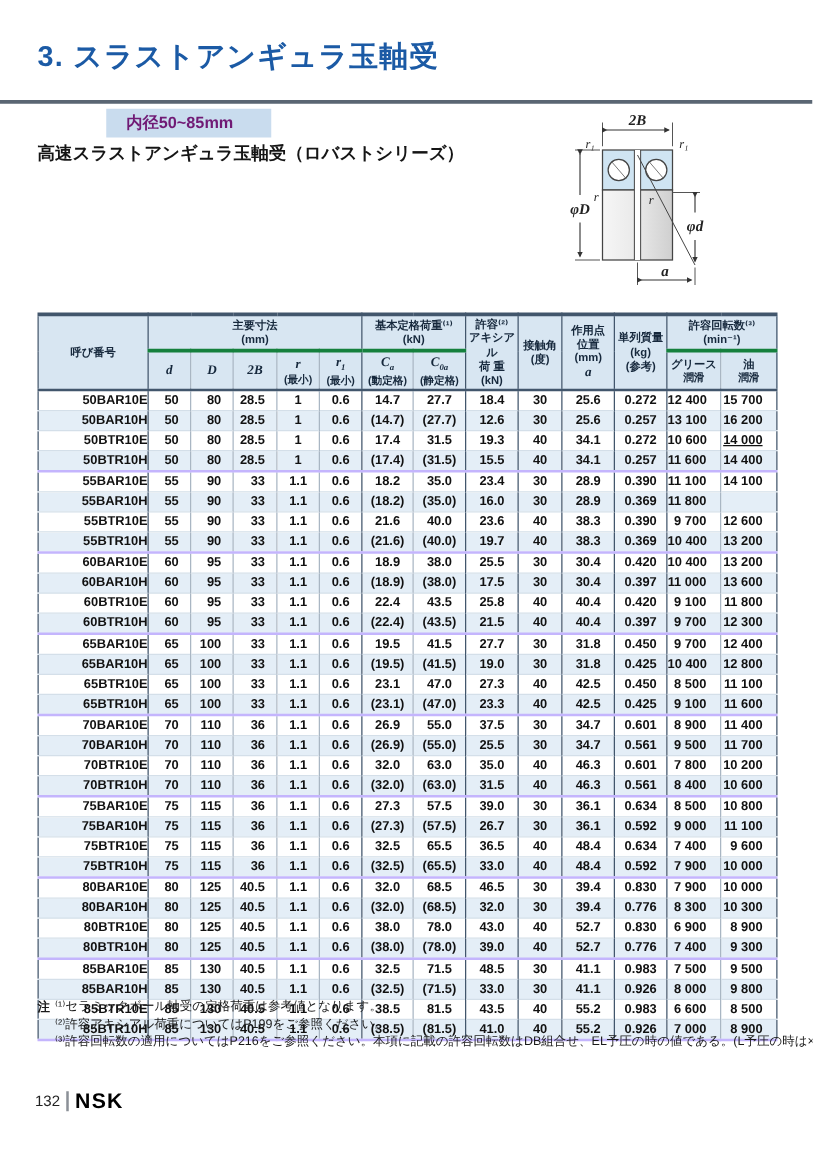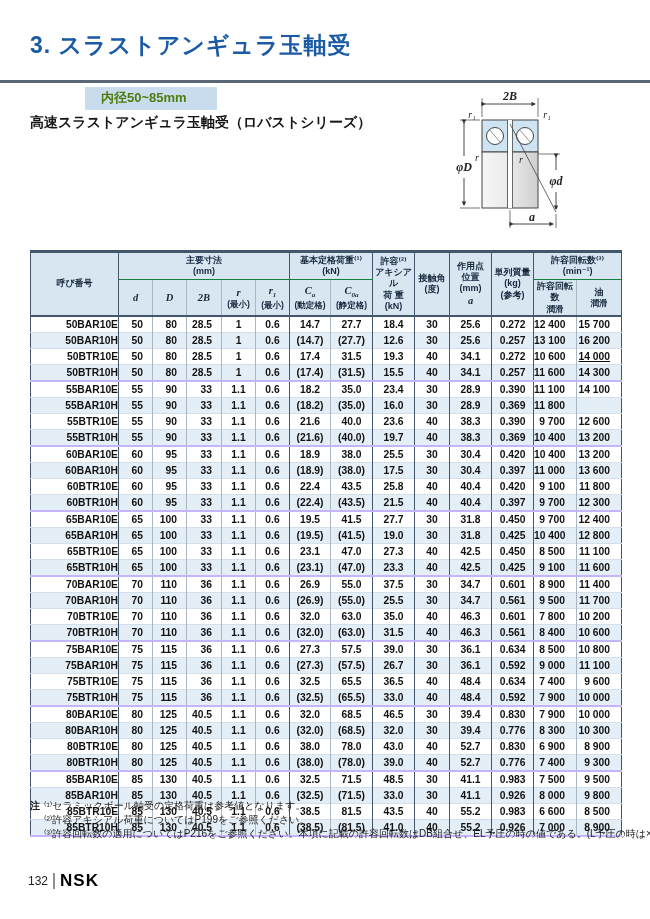--- a/index.html
+++ b/index.html
@@ -3,40 +3,40 @@
 <meta charset="utf-8">
 <style>
   *{margin:0;padding:0;box-sizing:border-box}
   html,body{width:650px;height:919px}
   body{position:relative;background:#fff;color:#111;
        font-family:"Liberation Sans","DejaVu Sans",sans-serif;overflow:hidden}
 
   .title{position:absolute;left:30px;top:30px;font-size:23px;font-weight:bold;
          color:#1b5aa5;letter-spacing:1px;white-space:nowrap}
   .rule{position:absolute;left:0;top:80px;width:650px;height:3px;background:#5a6673}
-  .size-badge{position:absolute;left:85px;top:87px;background:#c9dcee;color:#4d7c0f;
+  .size-badge{position:absolute;left:85px;top:87px;background:#c9dcee;color:#701a75;
               font-weight:bold;font-size:13px;padding:2px 30px 3px 16px;white-space:nowrap}
   .subtitle{position:absolute;left:30px;top:114px;font-size:14px;font-weight:bold;
             color:#151515;white-space:nowrap}
 
   .diagram{position:absolute;left:452px;top:84px;width:192px;height:154px}
   .diagram text{font-family:"Liberation Serif","DejaVu Serif",serif;font-style:italic;
                 fill:#222;font-size:10px}
   .diagram .big{font-size:12px;font-weight:bold}
 
   .tablewrap{position:absolute;left:30px;top:250px;width:591px}
   table{border-collapse:collapse;table-layout:fixed;width:591px;
         border:1px solid #42566c;border-top:3px solid #42566c}
   th{background:#d8e6f2;font-size:9px;font-weight:bold;color:#16283c;
      line-height:1.25;white-space:pre-line;vertical-align:middle;
      border-right:1px solid #a9b6c3;padding:1px 0}
   thead tr.r1 th{height:28px}
   thead tr.r2 th{height:27px}
   thead{border-bottom:2px solid #42566c}
-  th.gline{border-bottom:1px solid #15803d}
+  th.gline{border-bottom:3px solid #15803d}
   th.bR,td.bR{border-right:1px solid #42566c}
   .sym{font-style:italic;font-family:"Liberation Serif","DejaVu Serif",serif;
        font-size:10.5px;font-weight:bold}
   .sym sub{font-size:7px}
   .note{font-size:8.5px;font-style:normal}
   tbody td{font-size:10.3px;font-weight:bold;height:15px;line-height:15px;
            border-right:1px solid #a9b6c3;white-space:nowrap;overflow:hidden}
   tbody tr{border-bottom:1px solid #d4dfe9}
   tbody tr.alt td{background:#e4eef7}
   tbody tr.group-end{border-bottom:2px solid #c4b5fd}
@@ -159,21 +159,21 @@
 (min⁻¹)</th>
     </tr>
     <tr class="r2">
           <th><span class="sym">d</span></th>
           <th><span class="sym">D</span></th>
           <th><span class="sym">2B</span></th>
           <th><span class="sym">r</span><div class="note">(最小)</div></th>
           <th class="bR"><span class="sym">r<sub>1</sub></span><div class="note">(最小)</div></th>
           <th><span class="sym">C<sub>a</sub></span><div class="note">(動定格)</div></th>
           <th class="bR"><span class="sym">C<sub>0a</sub></span><div class="note">(静定格)</div></th>
-          <th><span class="">許容回転数</span><div class="note">潤滑</div></th>
+          <th><span class="">グリース</span><div class="note">潤滑</div></th>
           <th style="border-right: none;"><span class="">油</span><div class="note">潤滑</div></th>
         </tr>
   </thead>
   <tbody>
         <tr>
           <td class="al bR">50BAR10E</td>
           <td class="ar">50</td>
           <td class="ar">80</td>
           <td class="ar">28.5</td>
           <td class="ac">1</td>
@@ -226,21 +226,21 @@
           <td class="ar">28.5</td>
           <td class="ac">1</td>
           <td class="ac bR">0.6</td>
           <td class="ac">(17.4)</td>
           <td class="ac bR">(31.5)</td>
           <td class="ac bR">15.5</td>
           <td class="ac bR">40</td>
           <td class="ac bR">34.1</td>
           <td class="ac bR">0.257</td>
           <td class="aR">11 600</td>
-          <td class="aR" style="border-right: none;">14 300</td>
+          <td class="aR" style="border-right: none;">14 400</td>
         </tr>
         <tr>
           <td class="al bR">55BAR10E</td>
           <td class="ar">55</td>
           <td class="ar">90</td>
           <td class="ar">33</td>
           <td class="ac">1.1</td>
           <td class="ac bR">0.6</td>
           <td class="ac">18.2</td>
           <td class="ac bR">35.0</td>

